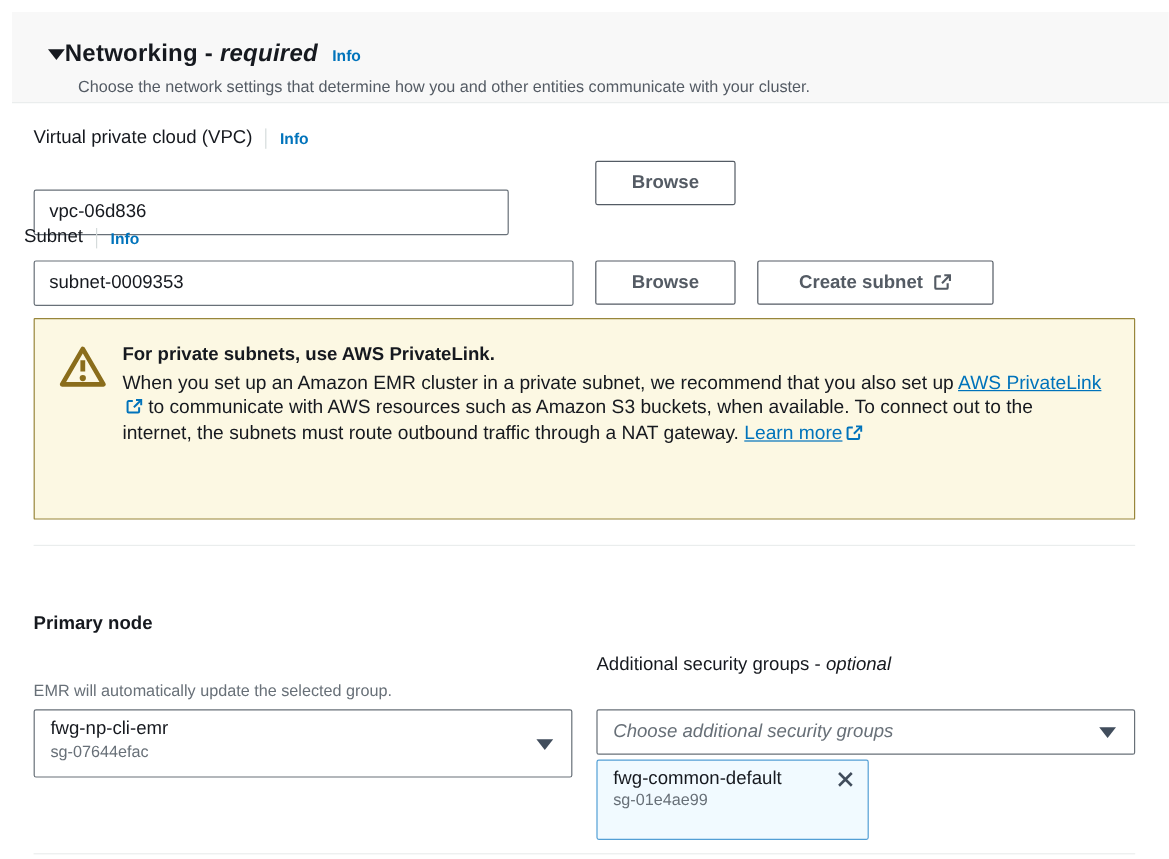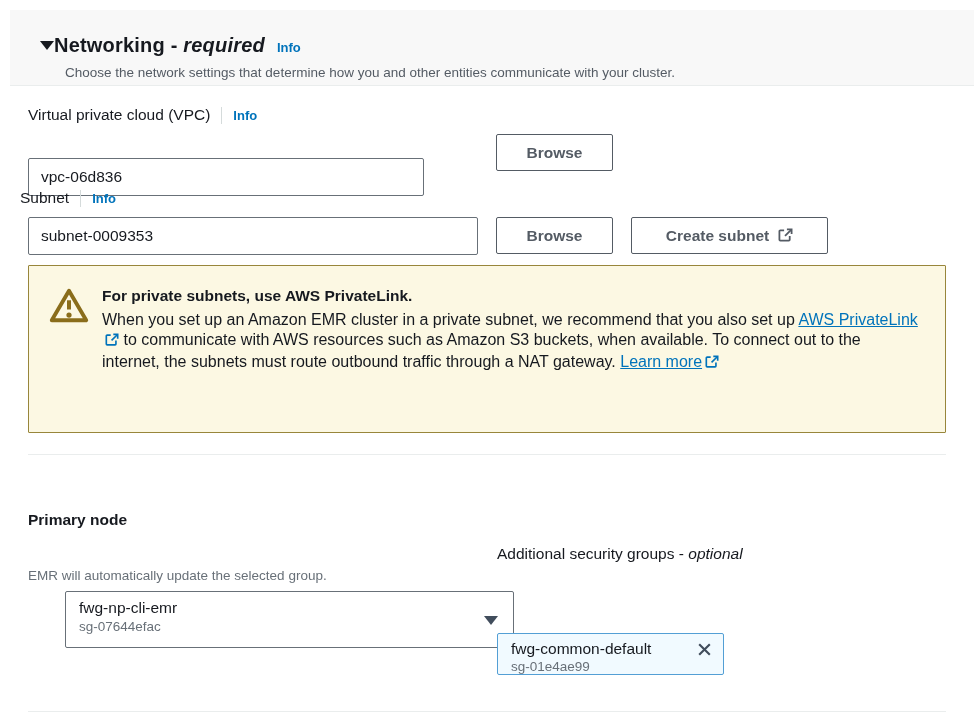--- a/index.html
+++ b/index.html
@@ -52,31 +52,31 @@
   .caret-sm { width:0; height:0; border-left:6px solid transparent; border-right:6px solid transparent;
               border-top:8px solid #16191f; }
   .subsection-title { margin-left:13px; font-size:15.5px; font-weight:700; color:#16191f; }
   .group-title { position:absolute; left:28px; top:511px; font-size:15.5px; font-weight:700; color:#16191f; }
 
   .col-label { position:absolute; top:545px; font-size:15.5px; color:#16191f; }
   .col-label .opt { font-style:italic; }
   .col-desc { position:absolute; top:568px; font-size:13.5px; color:#687078; }
 
   .select { position:absolute; top:591px; width:449px; background:#fff; border:1px solid #687078;
-            border-radius:2px; cursor:pointer;margin-left:37px; }
+            border-radius:2px; cursor:pointer; }
   .select-tall { height:57px; padding:7px 40px 7px 13px; }
   .select-short { height:38px; display:flex; align-items:center; padding:0 40px 0 13px; }
   .select .primary { font-size:15.5px; color:#16191f; }
   .select .secondary { font-size:13.5px; color:#687078; margin-top:2px; }
   .select .placeholder { font-size:15.5px; font-style:italic; color:#687078; }
   .dd-arrow { position:absolute; right:15px; top:50%; margin-top:-4px; width:0; height:0;
               border-left:7px solid transparent; border-right:7px solid transparent;
               border-top:9px solid #414d5c; }
 
-  .token { position:absolute; left:497px; top:633px; width:227px; height:42px;
+  .token { position:absolute; left:497px; top:633px; width:227px; height:67px;
            background:#f1faff; border:1px solid #539fd5; border-radius:2px; padding:6px 10px 6px 13px; }
   .token-row1 { display:flex; align-items:center; justify-content:space-between; }
   .token-name { font-size:15.5px; color:#16191f; }
   .token-id { font-size:13.5px; color:#687078; margin-top:1px; }
   .token-x { cursor:pointer; display:flex; align-items:center; }
 </style>
 </head>
 <body>
 
 <div class="stage">
@@ -146,20 +146,24 @@
   <div class="group-title">Primary node</div>
 
   <div class="col-desc" style="left:28px;">EMR will automatically update the selected group.</div>
   <div class="select select-tall" style="left:28px;">
     <div class="primary">fwg-np-cli-emr</div>
     <div class="secondary">sg-07644efac</div>
     <span class="dd-arrow"></span>
   </div>
 
   <div class="col-label" style="left:497px;"><span>Additional security groups -</span> <span class="opt">optional</span></div>
+  <div class="select select-short" style="left:497px;">
+    <span class="placeholder">Choose additional security groups</span>
+    <span class="dd-arrow"></span>
+  </div>
 
   <div class="token">
     <div class="token-row1">
       <span class="token-name">fwg-common-default</span>
       <span class="token-x">
         <svg width="17" height="17" viewBox="0 0 16 16">
             <path d="M3 3l10 10M13 3L3 13" fill="none" stroke="#414d5c" stroke-width="2"></path>
           </svg>
       </span>
     </div>

